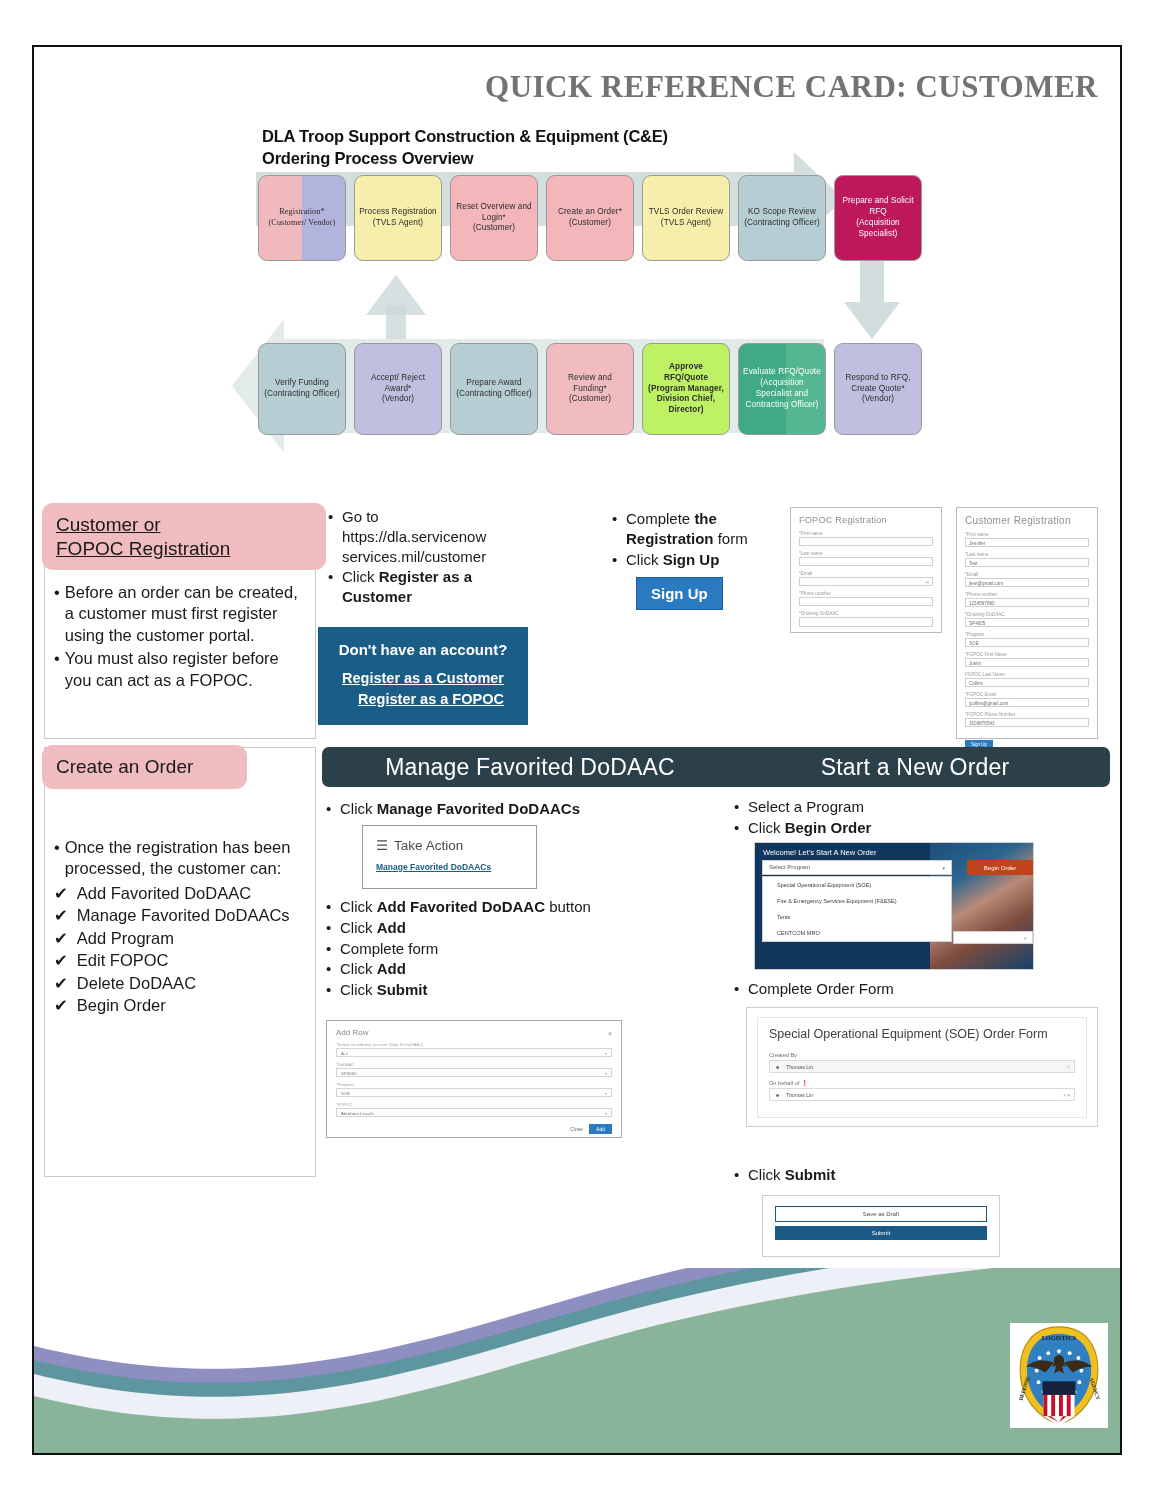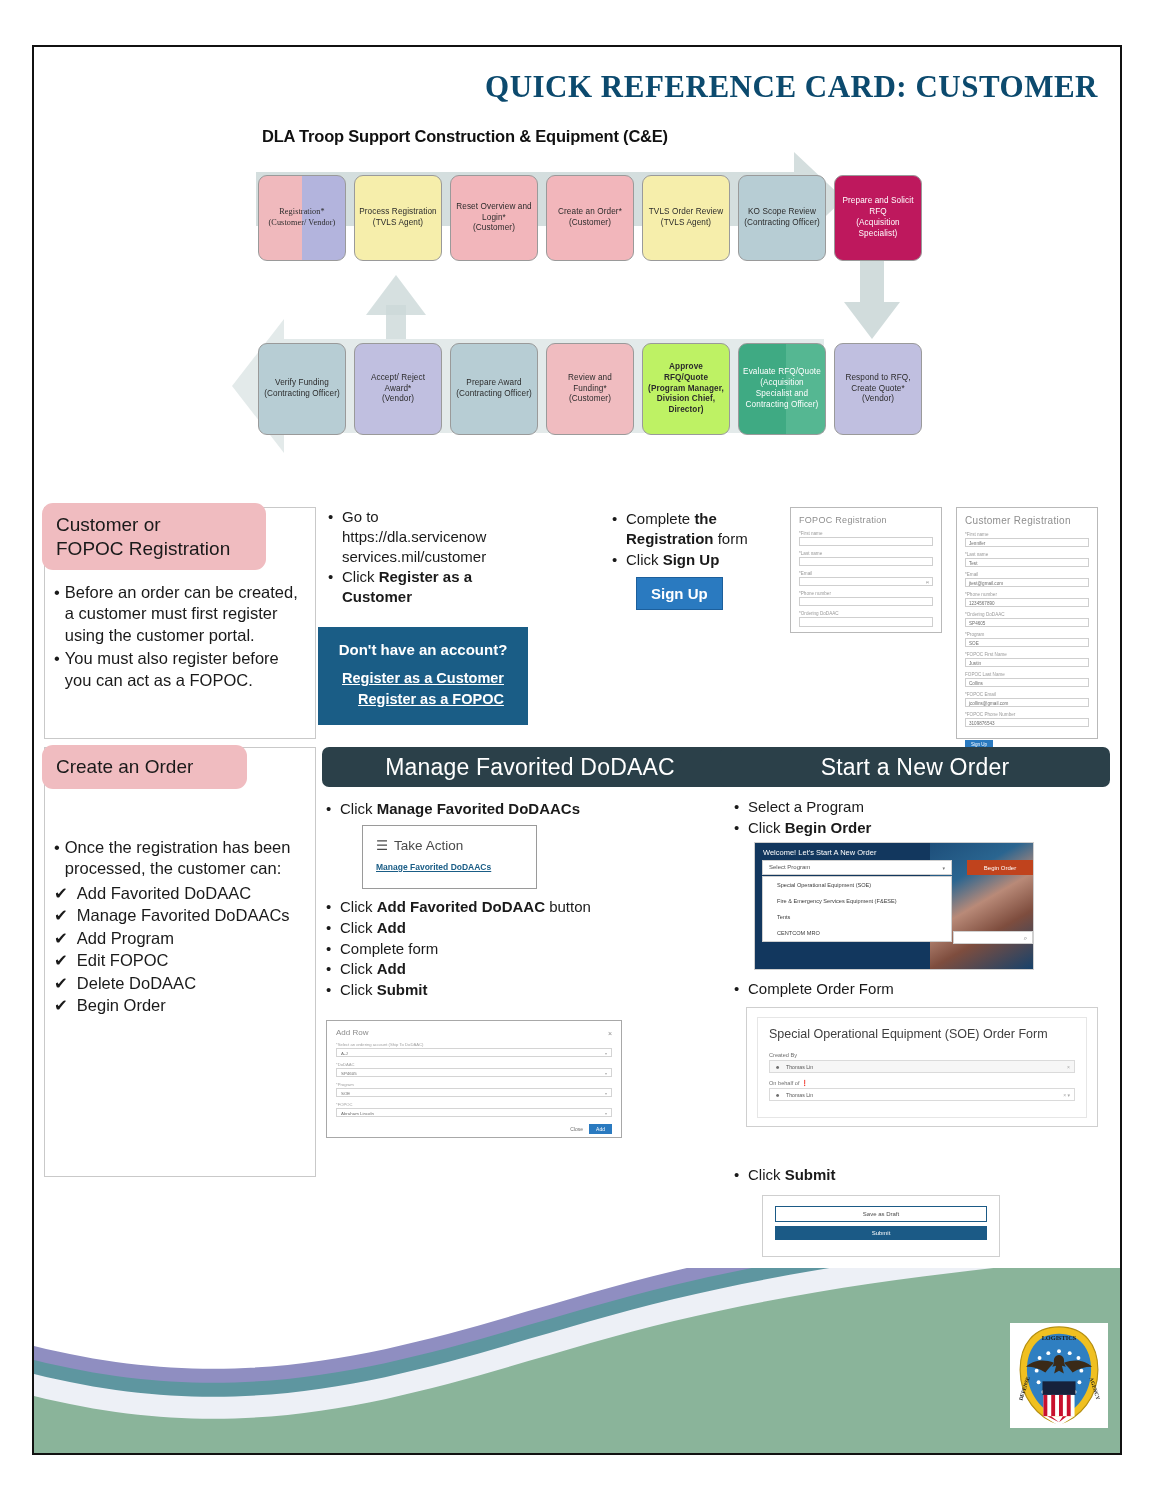--- a/index.html
+++ b/index.html
@@ -19,21 +19,21 @@
     overflow:hidden;
   }
 
   
   .qrc-title {
     position:absolute; right:22px; top:22px;
     font-family:"Liberation Serif", serif;
     font-weight:bold;
     font-size:31px;
     letter-spacing:.5px;
-    color:#0c4a6e;
+    color:#737373;
     white-space:nowrap;
   }
 
   .flow-title {
     position:absolute; left:228px; top:78px;
     font-size:16.5px; font-weight:bold; color:#111;
     line-height:1.35;
     letter-spacing:-.2px;
   }
 
@@ -225,20 +225,21 @@
 </style>
 </head>
 <body>
 
 <div class="page">
 
   <div class="qrc-title">QUICK REFERENCE CARD: CUSTOMER</div>
 
   <div class="flow-title">
     <div>DLA Troop Support Construction &amp; Equipment (C&amp;E)</div>
+    <div>Ordering Process Overview</div>
   </div>
 
   <div class="flow-wrap">
     <svg class="arrow-svg" width="1090" height="430">
 
       <path d="M222 125 L760 125 L760 105 L810 152 L760 199 L760 179 L222 179 Z" fill="#ccd8d8" opacity="0.85"></path>
 
       <path d="M820 150 L850 150 L850 255 L866 255 L838 292 L810 255 L826 255 L826 170 L820 170 Z" fill="#ccd8d8" opacity="0.9"></path>
 
       <path d="M250 292 L790 292 L790 272 L790 272 L790 386 L250 386 L250 406 L198 339 L250 272 Z" fill="#ccd8d8" opacity="0.55"></path>
@@ -301,21 +302,21 @@
       <span>(Acquisition Specialist and Contracting Officer)</span></div>
     </div>
     <div class="fbox row2 c-purple" style="left:800px">
       <div><span>Respond to RFQ, Create Quote*</span><br>
       <span>(Vendor)</span></div>
     </div>
   </div>
 
   <div class="panel-box" style="left:10px; top:460px; width:272px; height:232px;"></div>
 
-  <div class="chip" style="left:8px; top:456px; width:224px;">
+  <div class="chip" style="left:8px; top:456px; width:284px;text-decoration:underline;">
     <div>Customer or</div>
     <div>FOPOC Registration</div>
   </div>
 
   <div class="bullets" style="position:absolute; left:20px; top:535px; width:250px;">
     <div class="b">
         <span class="dot">•</span>
       <span>Before an order can be created, a customer must first register using the customer portal.</span>
       </div>
     <div class="b">

